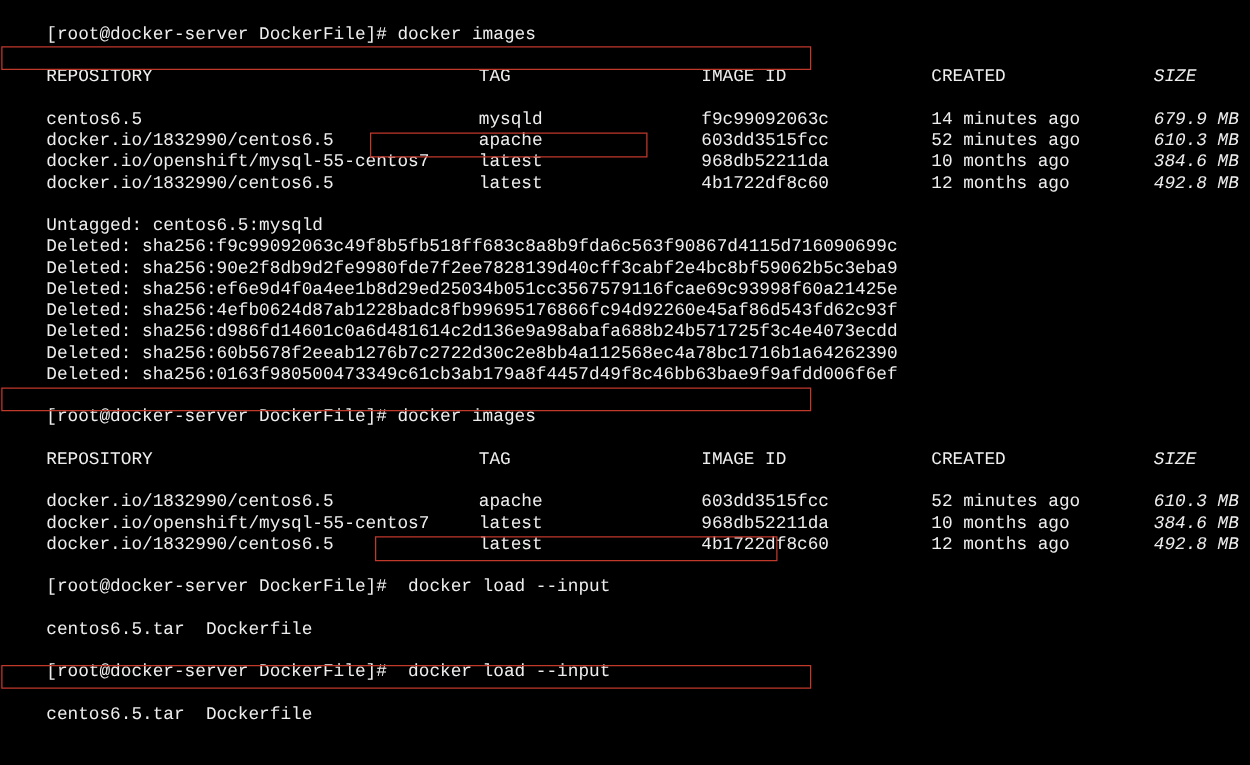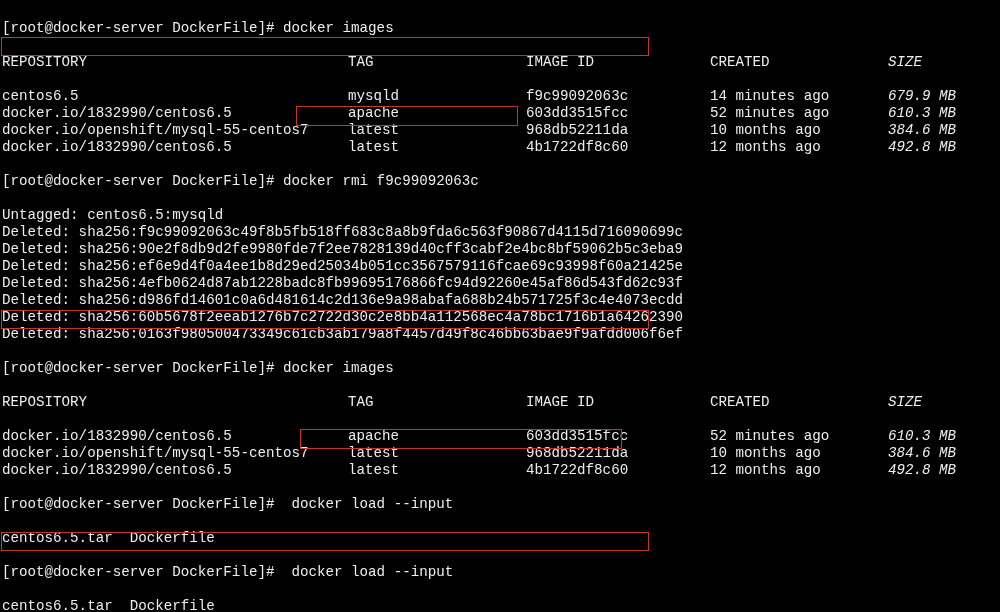--- a/index.html
+++ b/index.html
@@ -22,30 +22,29 @@
   .box {
     position: absolute;
     border: 1px solid #c0392b;
     pointer-events: none;
   }
   .col-repo { display:inline-block; width: 346px; }
   .col-tag  { display:inline-block; width: 178px; font-family: Liberation Mono, monospace; }
   .col-id   { display:inline-block; width: 184px; }
   .col-crt  { display:inline-block; width: 178px; }
   .col-size { display:inline-block;font-style:italic; }
-  .line { height:17px; }
+  .line { height:17px;margin-left:35px; }
 </style>
 </head>
 <body>
 
 <div class="term">
 <div class="line"><span>[root@docker-server DockerFile]# </span><span>docker images</span></div>
 <div class="line"><span class="col-repo">REPOSITORY</span><span class="col-tag">TAG</span><span class="col-id">IMAGE ID</span><span class="col-crt">CREATED</span><span class="col-size">SIZE</span></div>
 <div id="tbl1"><div class="line"><span class="col-repo">centos6.5</span><span class="col-tag">mysqld</span><span class="col-id">f9c99092063c</span><span class="col-crt">14 minutes ago</span><span class="col-size">679.9 MB</span></div><div class="line"><span class="col-repo">docker.io/1832990/centos6.5</span><span class="col-tag">apache</span><span class="col-id">603dd3515fcc</span><span class="col-crt">52 minutes ago</span><span class="col-size">610.3 MB</span></div><div class="line"><span class="col-repo">docker.io/openshift/mysql-55-centos7</span><span class="col-tag">latest</span><span class="col-id">968db52211da</span><span class="col-crt">10 months ago</span><span class="col-size">384.6 MB</span></div><div class="line"><span class="col-repo">docker.io/1832990/centos6.5</span><span class="col-tag">latest</span><span class="col-id">4b1722df8c60</span><span class="col-crt">12 months ago</span><span class="col-size">492.8 MB</span></div></div>
-<div class="line"><span>[root@docker-server DockerFile]# </span><span>docker rmi f9c99092063c</span></div>
 <div id="rmiout"><div class="line">Untagged: centos6.5:mysqld</div><div class="line">Deleted: sha256:f9c99092063c49f8b5fb518ff683c8a8b9fda6c563f90867d4115d716090699c</div><div class="line">Deleted: sha256:90e2f8db9d2fe9980fde7f2ee7828139d40cff3cabf2e4bc8bf59062b5c3eba9</div><div class="line">Deleted: sha256:ef6e9d4f0a4ee1b8d29ed25034b051cc3567579116fcae69c93998f60a21425e</div><div class="line">Deleted: sha256:4efb0624d87ab1228badc8fb99695176866fc94d92260e45af86d543fd62c93f</div><div class="line">Deleted: sha256:d986fd14601c0a6d481614c2d136e9a98abafa688b24b571725f3c4e4073ecdd</div><div class="line">Deleted: sha256:60b5678f2eeab1276b7c2722d30c2e8bb4a112568ec4a78bc1716b1a64262390</div><div class="line">Deleted: sha256:0163f980500473349c61cb3ab179a8f4457d49f8c46bb63bae9f9afdd006f6ef</div></div>
 <div class="line"><span>[root@docker-server DockerFile]# </span><span>docker images</span></div>
 <div class="line"><span class="col-repo">REPOSITORY</span><span class="col-tag">TAG</span><span class="col-id">IMAGE ID</span><span class="col-crt">CREATED</span><span class="col-size">SIZE</span></div>
 <div id="tbl2"><div class="line"><span class="col-repo">docker.io/1832990/centos6.5</span><span class="col-tag">apache</span><span class="col-id">603dd3515fcc</span><span class="col-crt">52 minutes ago</span><span class="col-size">610.3 MB</span></div><div class="line"><span class="col-repo">docker.io/openshift/mysql-55-centos7</span><span class="col-tag">latest</span><span class="col-id">968db52211da</span><span class="col-crt">10 months ago</span><span class="col-size">384.6 MB</span></div><div class="line"><span class="col-repo">docker.io/1832990/centos6.5</span><span class="col-tag">latest</span><span class="col-id">4b1722df8c60</span><span class="col-crt">12 months ago</span><span class="col-size">492.8 MB</span></div></div>
 <div class="line"><span>[root@docker-server DockerFile]# </span><span> docker load --input</span></div>
 <div class="line">centos6.5.tar  Dockerfile</div>
 <div class="line"><span>[root@docker-server DockerFile]# </span><span> docker load --input</span></div>
 <div class="line">centos6.5.tar  Dockerfile</div>
 
 

